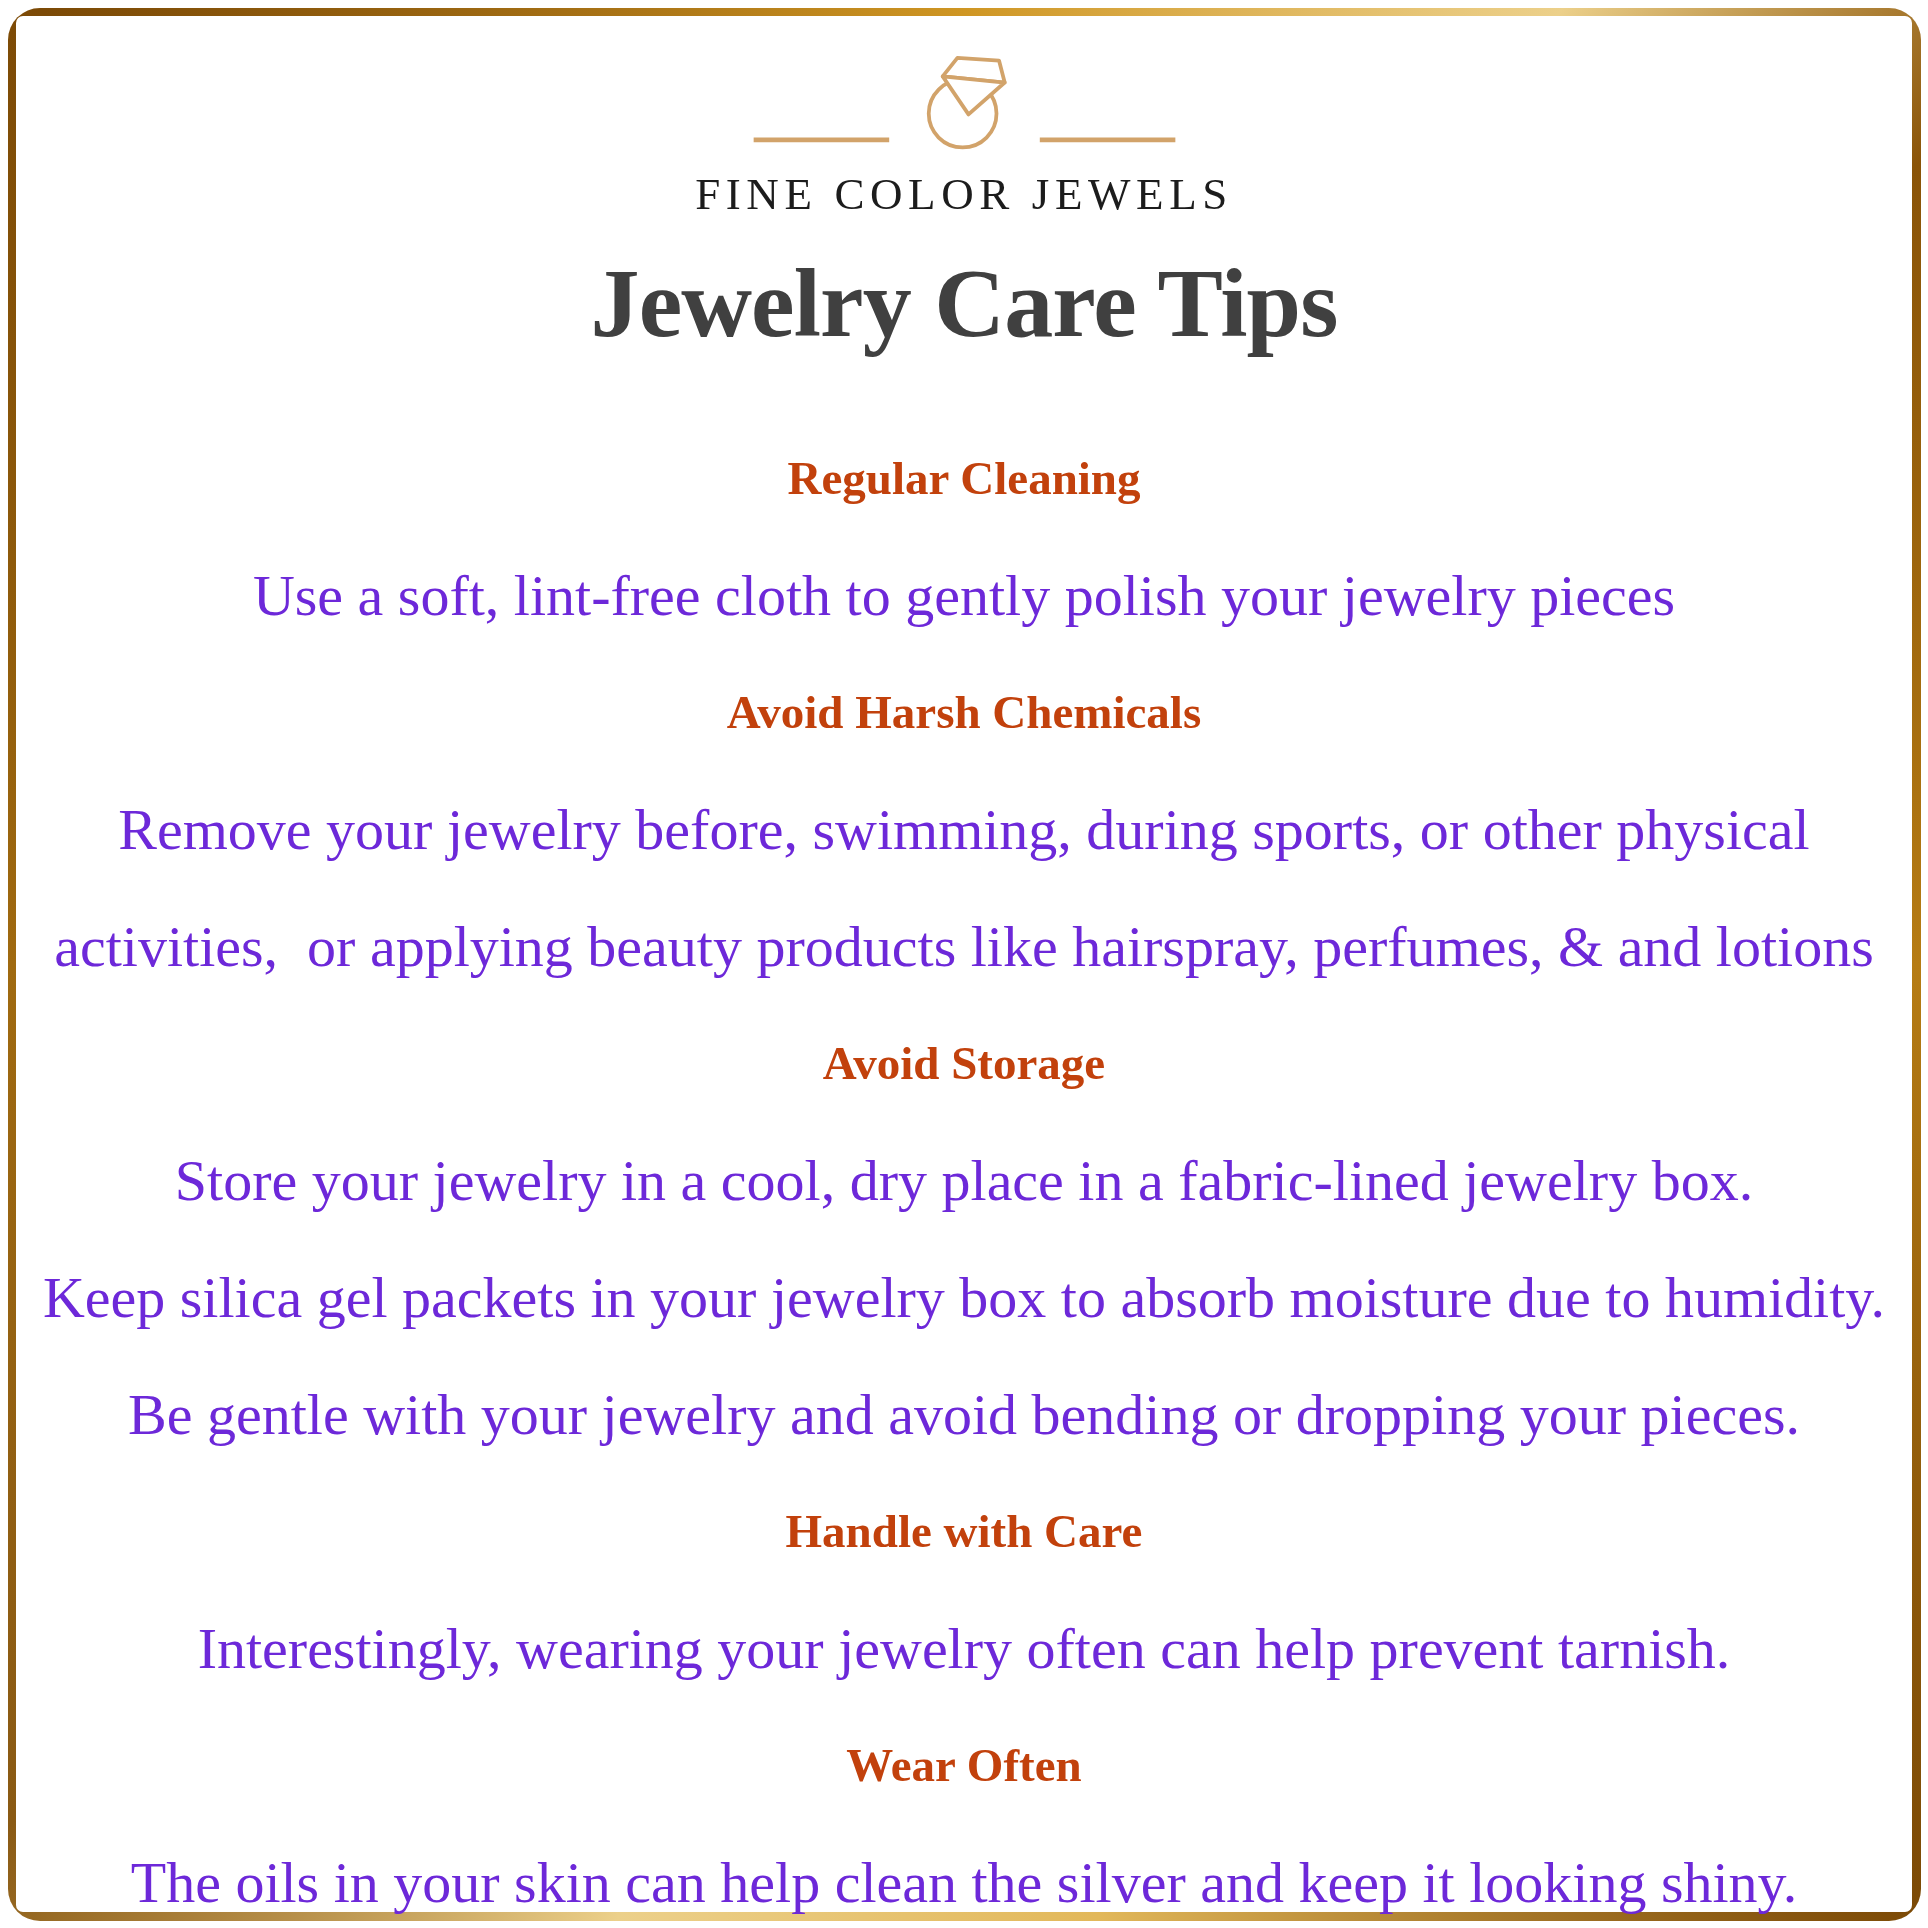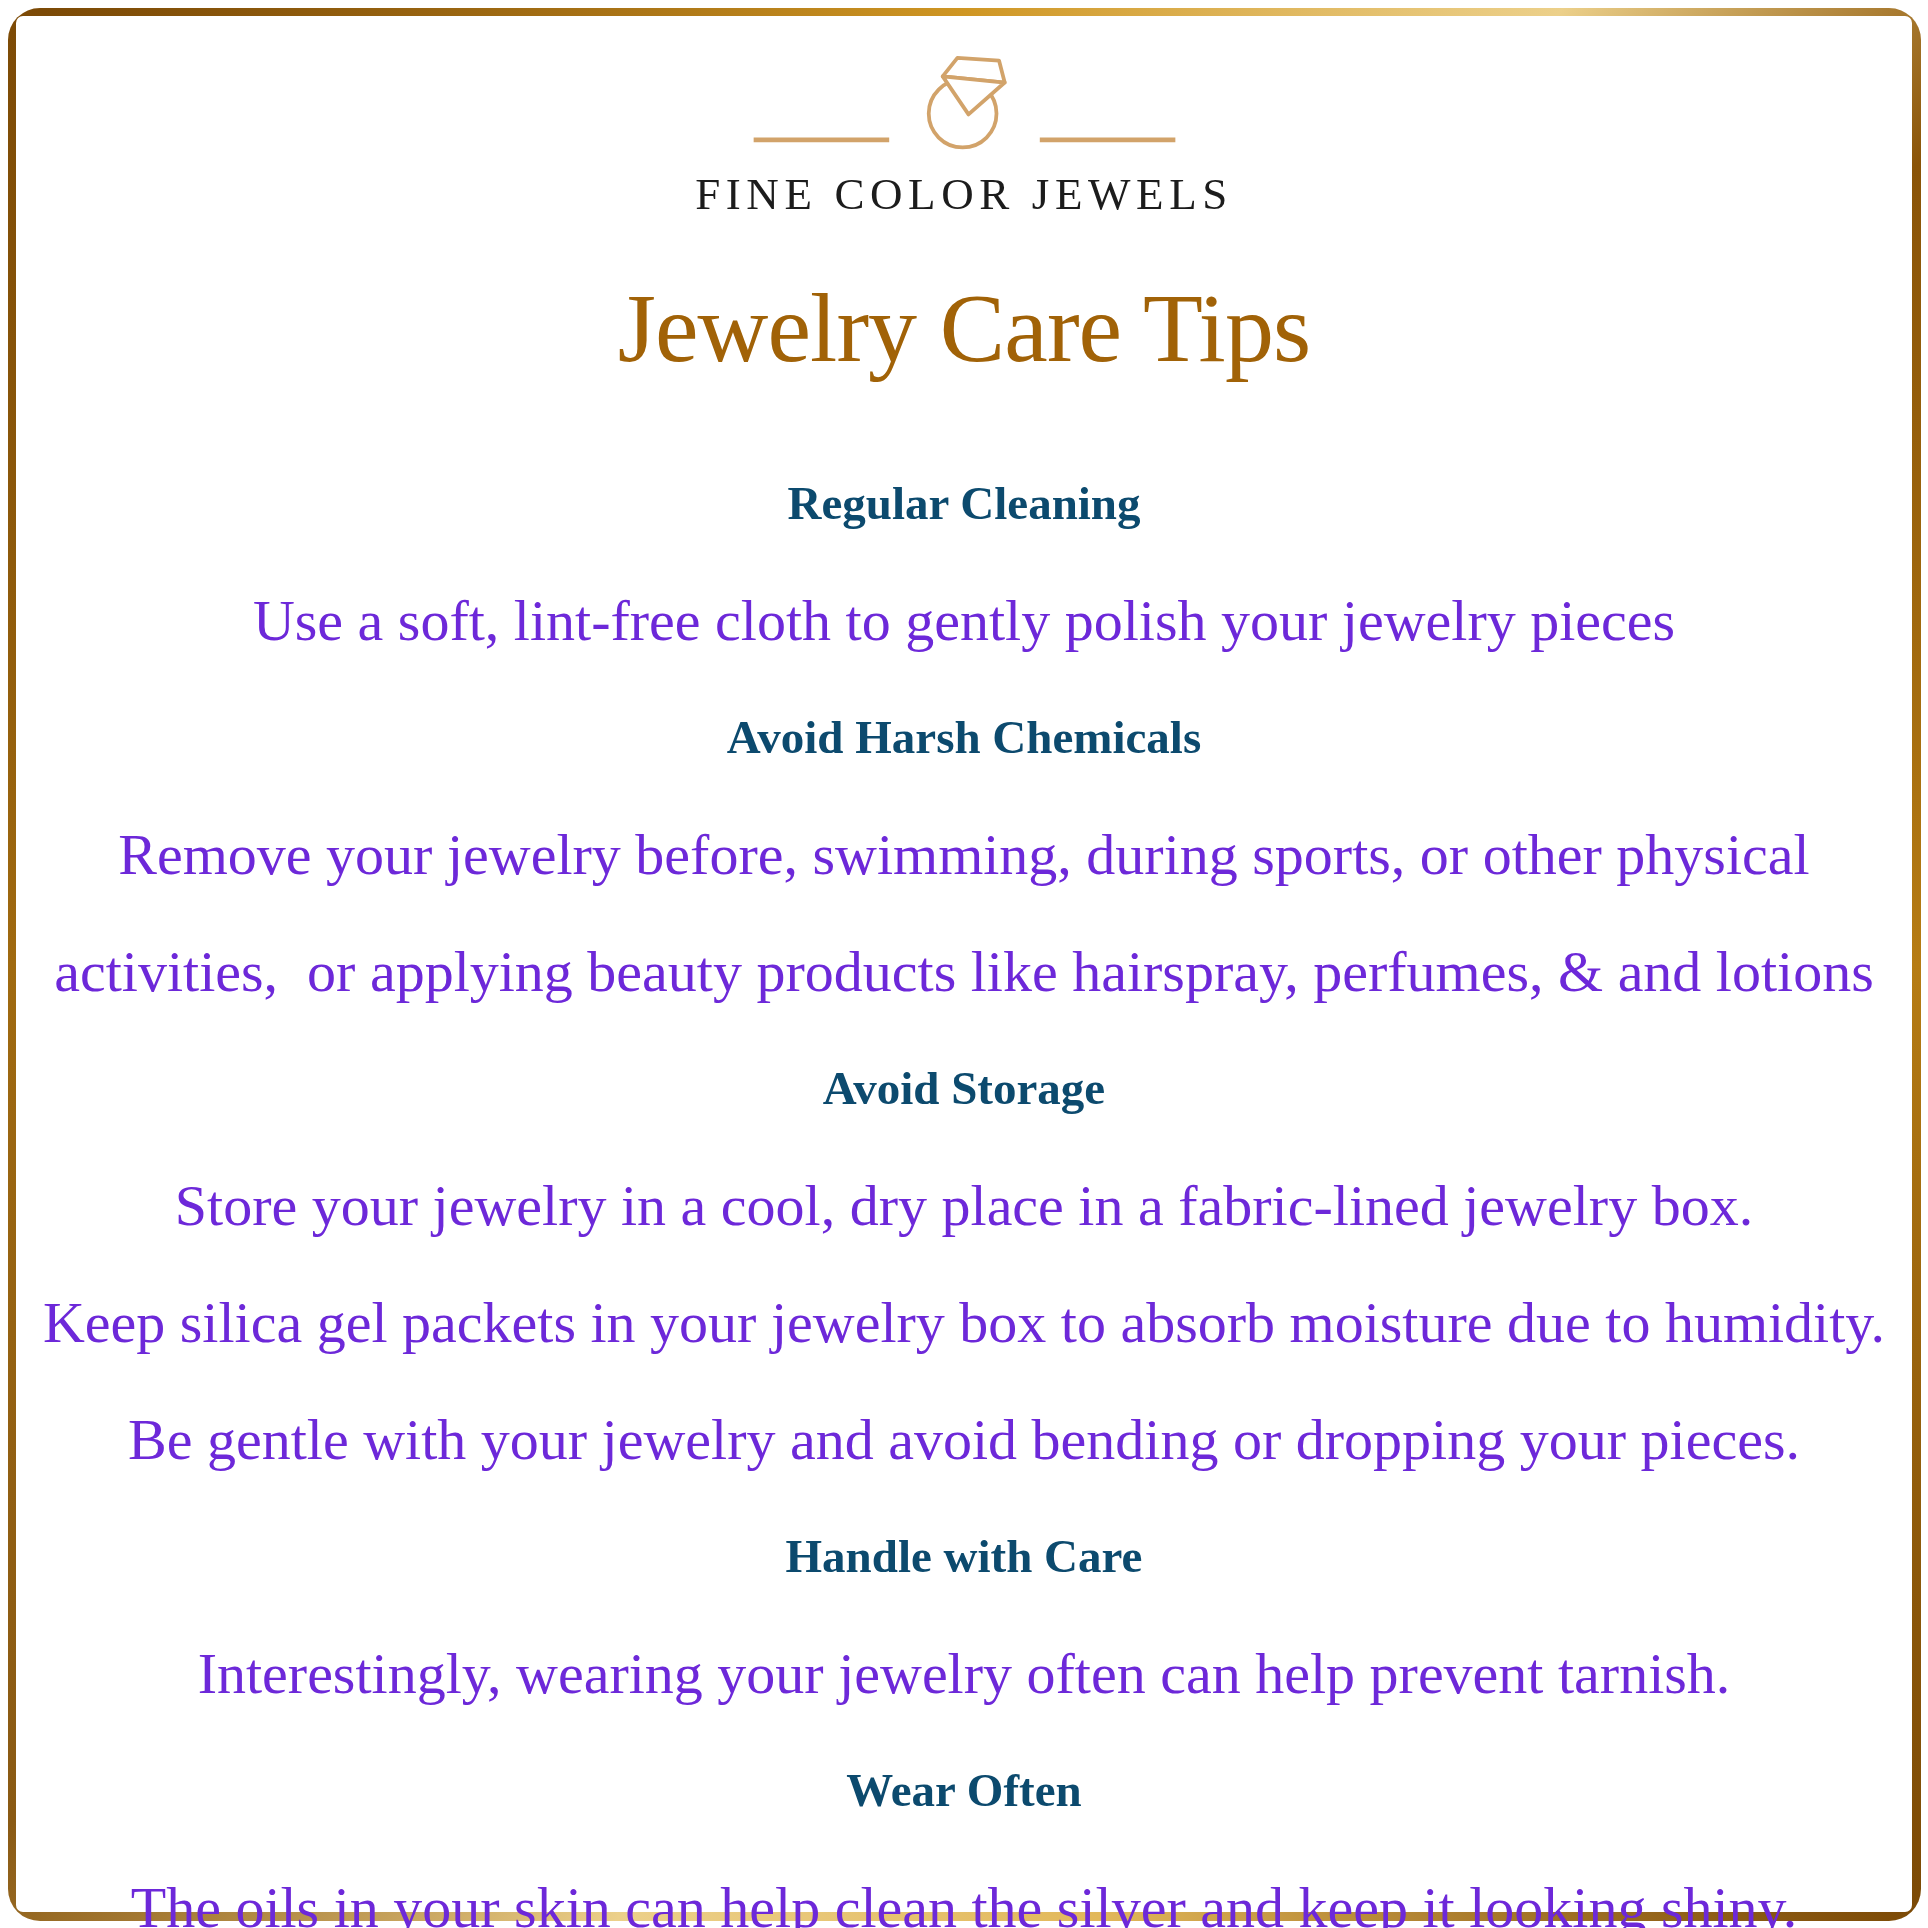--- a/index.html
+++ b/index.html
@@ -46,39 +46,39 @@
   }
   .brand-name {
     margin-top: 13px;
     font-size: 45px;
     line-height: 1;
     letter-spacing: 5.6px;
     color: #1c1c1c;
     white-space: nowrap;
   }
   .page-title {
-    margin-top: 60px;
+    margin-top: 35px;
     font-size: 98px;
     line-height: 1.05;
-    font-weight: normal;
+    font-weight: bold;
     letter-spacing: -0.9px;
-    color: #a16207;
+    color: #404040;
   }
   .sections {
     margin-top: 17px;
   }
   .line {
     line-height: 117px;
     margin: 0;
     white-space: pre-wrap;
   }
   .section-heading {
     font-size: 47px;
     font-weight: bold;
-    color: #0c4a6e;
+    color: #c2410c;
   }
   .body-line {
     font-size: 58px;
     font-weight: normal;
     color: #6d28d9;
   }
 </style>
 </head>
 <body>
 

